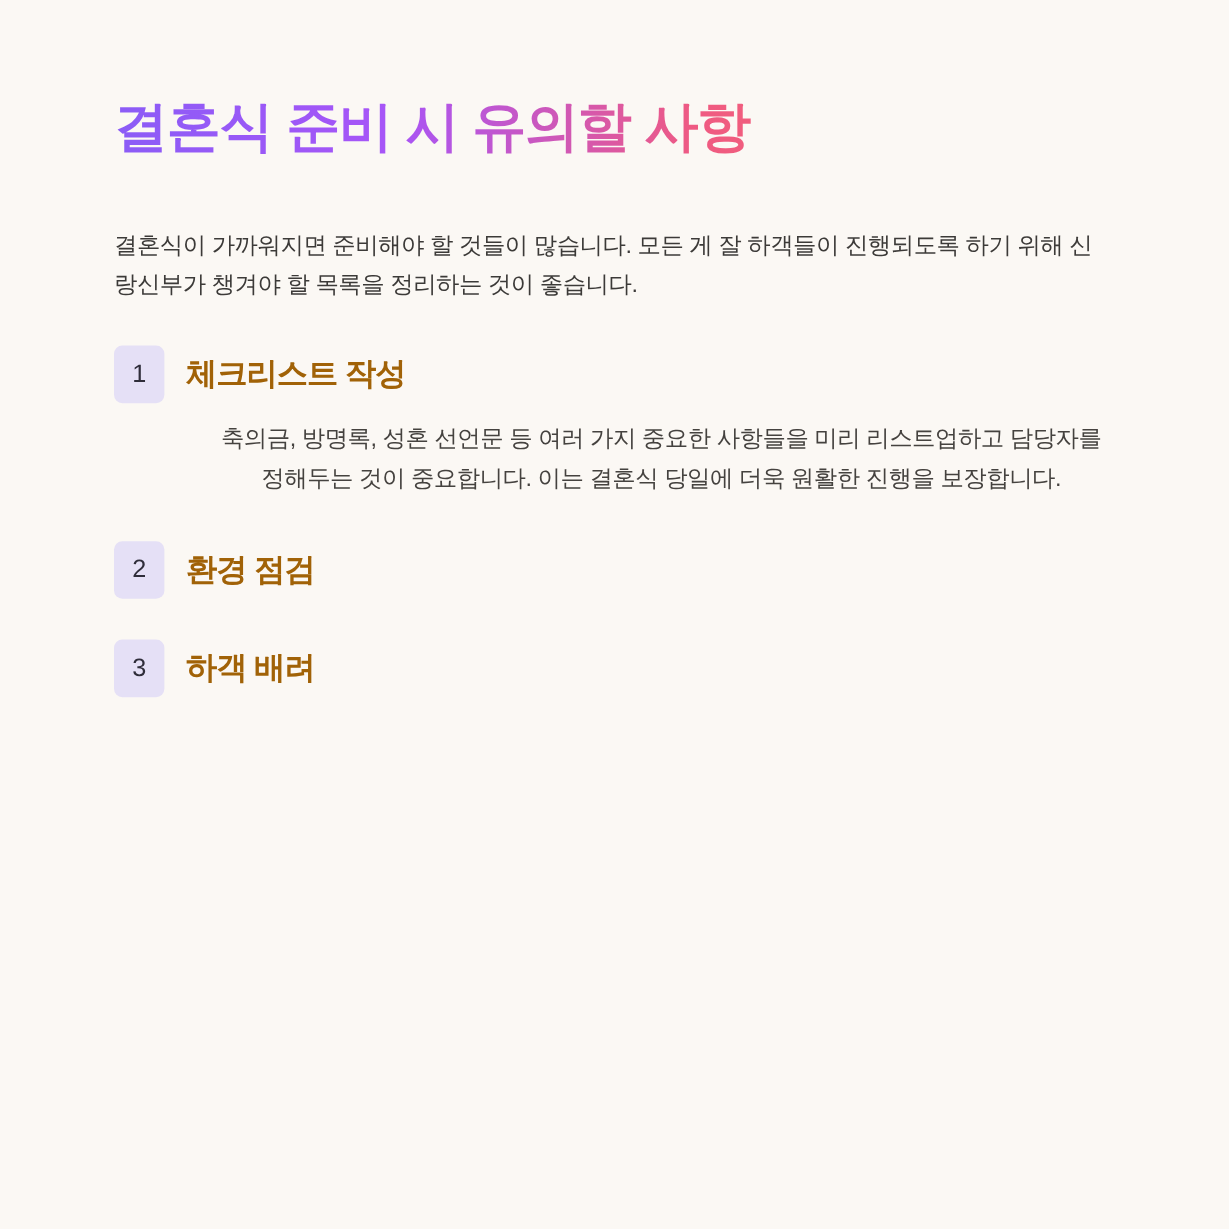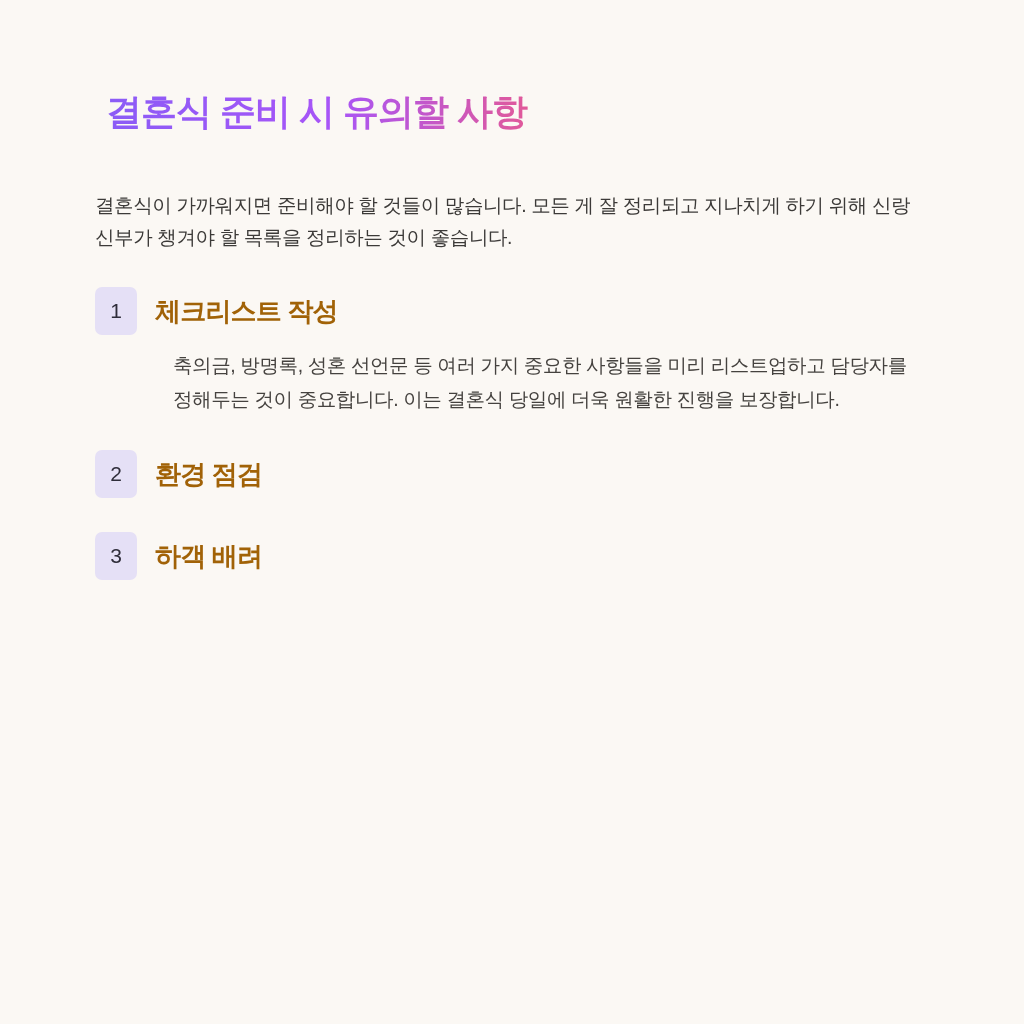--- a/index.html
+++ b/index.html
@@ -14,22 +14,22 @@
     overflow: hidden;
   }
   .page {
     position: relative;
     width: 1024px;
     height: 1024px;
     box-sizing: border-box;
     padding: 78px 95px 0 95px;
   }
   .title {
-    margin: 11px;
-    font-size: 36px;
+    margin: 0;
+    font-size: 45px;
     font-weight: bold;
     letter-spacing: -1px;
     line-height: 1.25;
     background: linear-gradient(90deg, #8b5cf6 0%, #a855f7 28%, #ef5a82 58%, #f97362 100%);
     -webkit-background-clip: text;
     background-clip: text;
     color: transparent;
     -webkit-text-fill-color: transparent;
     white-space: nowrap;
   }
@@ -75,30 +75,31 @@
     letter-spacing: -0.8px;
     line-height: 1.2;
   }
   .item-body {
     margin: 14px 0 0 78px;
     font-size: 19.5px;
     line-height: 1.72;
     color: #45423f;
     max-width: 760px;
     letter-spacing: -0.4px;
+    text-align: center;
   }
 </style>
 </head>
 <body>
 
 <div class="page">
 
   <h1 class="title">결혼식 준비 시 유의할 사항</h1>
 
-  <p class="intro">결혼식이 가까워지면 준비해야 할 것들이 많습니다. 모든 게 잘 정리되고 지나치게 하기 위해 신랑신부가 챙겨야 할 목록을 정리하는 것이 좋습니다.</p>
+  <p class="intro">결혼식이 가까워지면 준비해야 할 것들이 많습니다. 모든 게 잘 하객들이 진행되도록 하기 위해 신랑신부가 챙겨야 할 목록을 정리하는 것이 좋습니다.</p>
 
   <div class="items">
 
     <div class="item">
       <div class="item-head">
         <div class="badge">1</div>
         <div class="item-title">체크리스트 작성</div>
       </div>
       <div class="item-body">축의금, 방명록, 성혼 선언문 등 여러 가지 중요한 사항들을 미리 리스트업하고 담당자를 정해두는 것이 중요합니다. 이는 결혼식 당일에 더욱 원활한 진행을 보장합니다.</div>
     </div>

